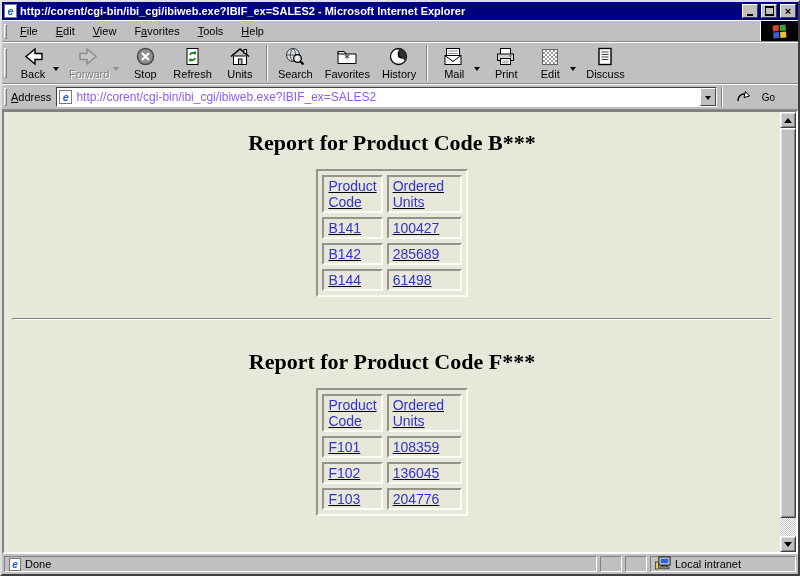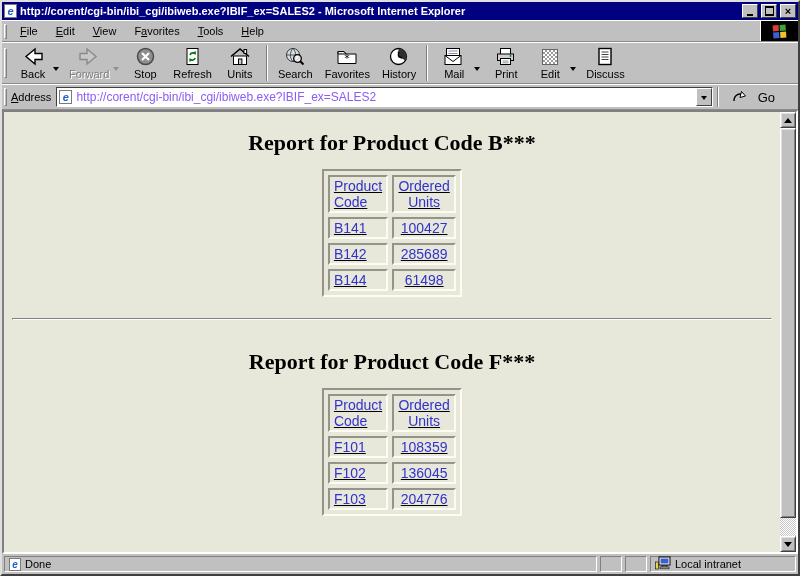--- a/index.html
+++ b/index.html
@@ -60,37 +60,37 @@
     background:repeating-conic-gradient(#9a9a9a 0% 25%, #fff 0% 50%) 0 0/4px 4px; }
 
   
   .addressbar { height:26px; padding-right:16px; }
   .addr-label { font-size:11px; color:#000; margin-right:5px; white-space:nowrap; }
   .addr-label .u { text-decoration:underline; }
   .addr-field { flex:1; height:20px; background:#fff; border:1px solid; border-color:#404040 #fff #fff #404040; display:flex; align-items:center; padding-left:2px; }
   .addr-input { flex:1; border:none; outline:none; font-family:"Liberation Sans",sans-serif; font-size:12px; height:16px; margin-left:4px; color:#8b5cf6; background:#fff; }
   .addr-drop { width:16px; height:18px; background:#c0c0c0; border:1px solid; border-color:#fff #404040 #404040 #fff; display:flex; align-items:center; justify-content:center; }
   .addr-drop .dd { margin:4px 0 0 0; }
-  .go-btn { display:flex; align-items:center; gap:11px; font-size:13px; padding:2px 7px 2px 5px; margin-left:4px; }
+  .go-btn { display:flex; align-items:center; gap:11px; font-size:10px; padding:2px 7px 2px 5px; margin-left:4px; }
 
   
   .content {
     flex:1; margin:0; border:2px solid; border-color:#808080 #fff #fff #808080;
     background:#e7e7da; position:relative; display:flex; overflow:hidden;
   }
   .page { flex:1; overflow:hidden; }
   .report-title { font-family:"Liberation Serif", serif; font-weight:bold; font-size:22px; color:#000; text-align:center; margin:18px 0 13px 0; }
   .report-table { margin:0 auto; border-collapse:separate; border-spacing:4px; border:2px solid; border-color:#94948a #fcfcf2 #fcfcf2 #94948a;text-decoration:underline; }
   .report-table td {
     border:2px solid; border-color:#94948a #fcfcf2 #fcfcf2 #94948a;
     font-size:14px; color:#3232cd; padding:1px 4px; background:#e7e7da;
   }
   .report-table td.colhead { vertical-align:top; }
   .col-code { width:60px; text-align:left; }
-  .col-units { width:64px; text-align:center; }
+  .col-units { width:75px; text-align:left; }
   .hr3d { height:2px; border:1px solid; border-color:#808080 #fff #fff #808080; margin:21px 8px 0 8px; }
   .second-title { margin-top:29px; }
 
   
   .scrollbar { width:16px; flex:0 0 auto; display:flex; flex-direction:column; background:repeating-conic-gradient(#fff 0% 25%, #c6c6c6 0% 50%) 0 0/2px 2px; }
   .sbtn { width:16px; height:16px; background:#c0c0c0; border:1px solid; border-color:#fff #404040 #404040 #fff; box-shadow:inset 1px 1px 0 #dfdfdf, inset -1px -1px 0 #808080; display:flex; align-items:center; justify-content:center; flex:0 0 auto; }
   .tri-up { width:0; height:0; border:4px solid transparent; border-bottom:5px solid #000; margin-top:-4px; }
   .tri-down { width:0; height:0; border:4px solid transparent; border-top:5px solid #000; margin-bottom:-4px; }
   .sthumb { height:390px; background:#c0c0c0; border:1px solid; border-color:#fff #404040 #404040 #fff; box-shadow:inset 1px 1px 0 #dfdfdf, inset -1px -1px 0 #808080; flex:0 0 auto; }
   .strack-gap { flex:1; }

